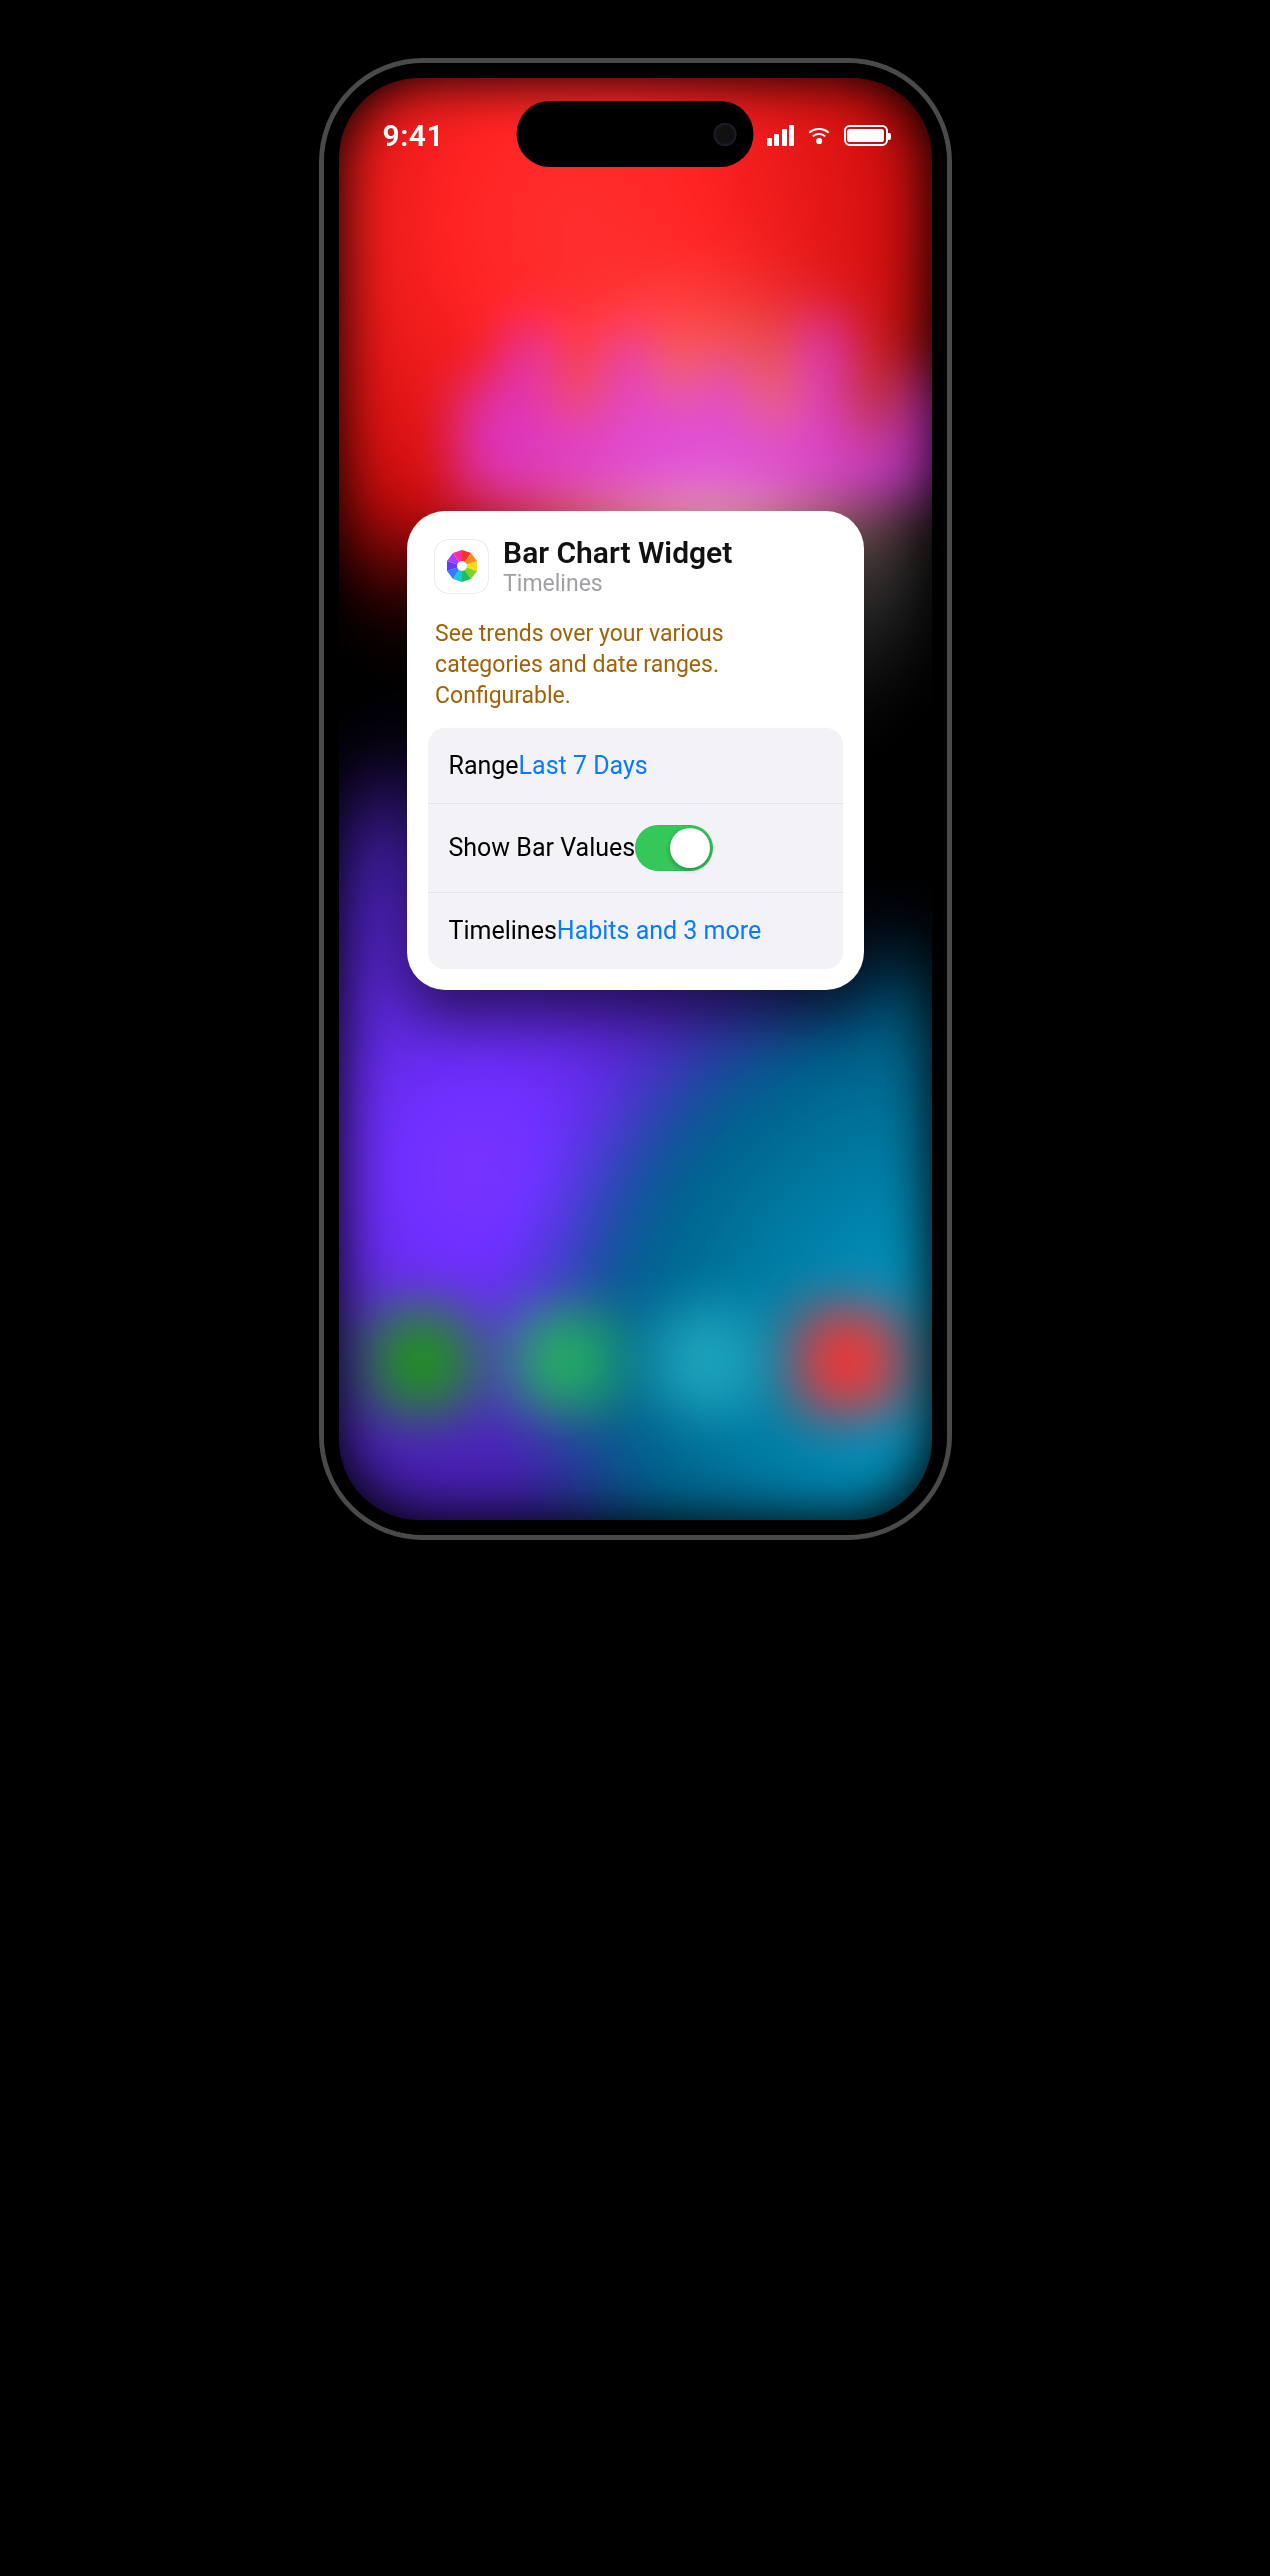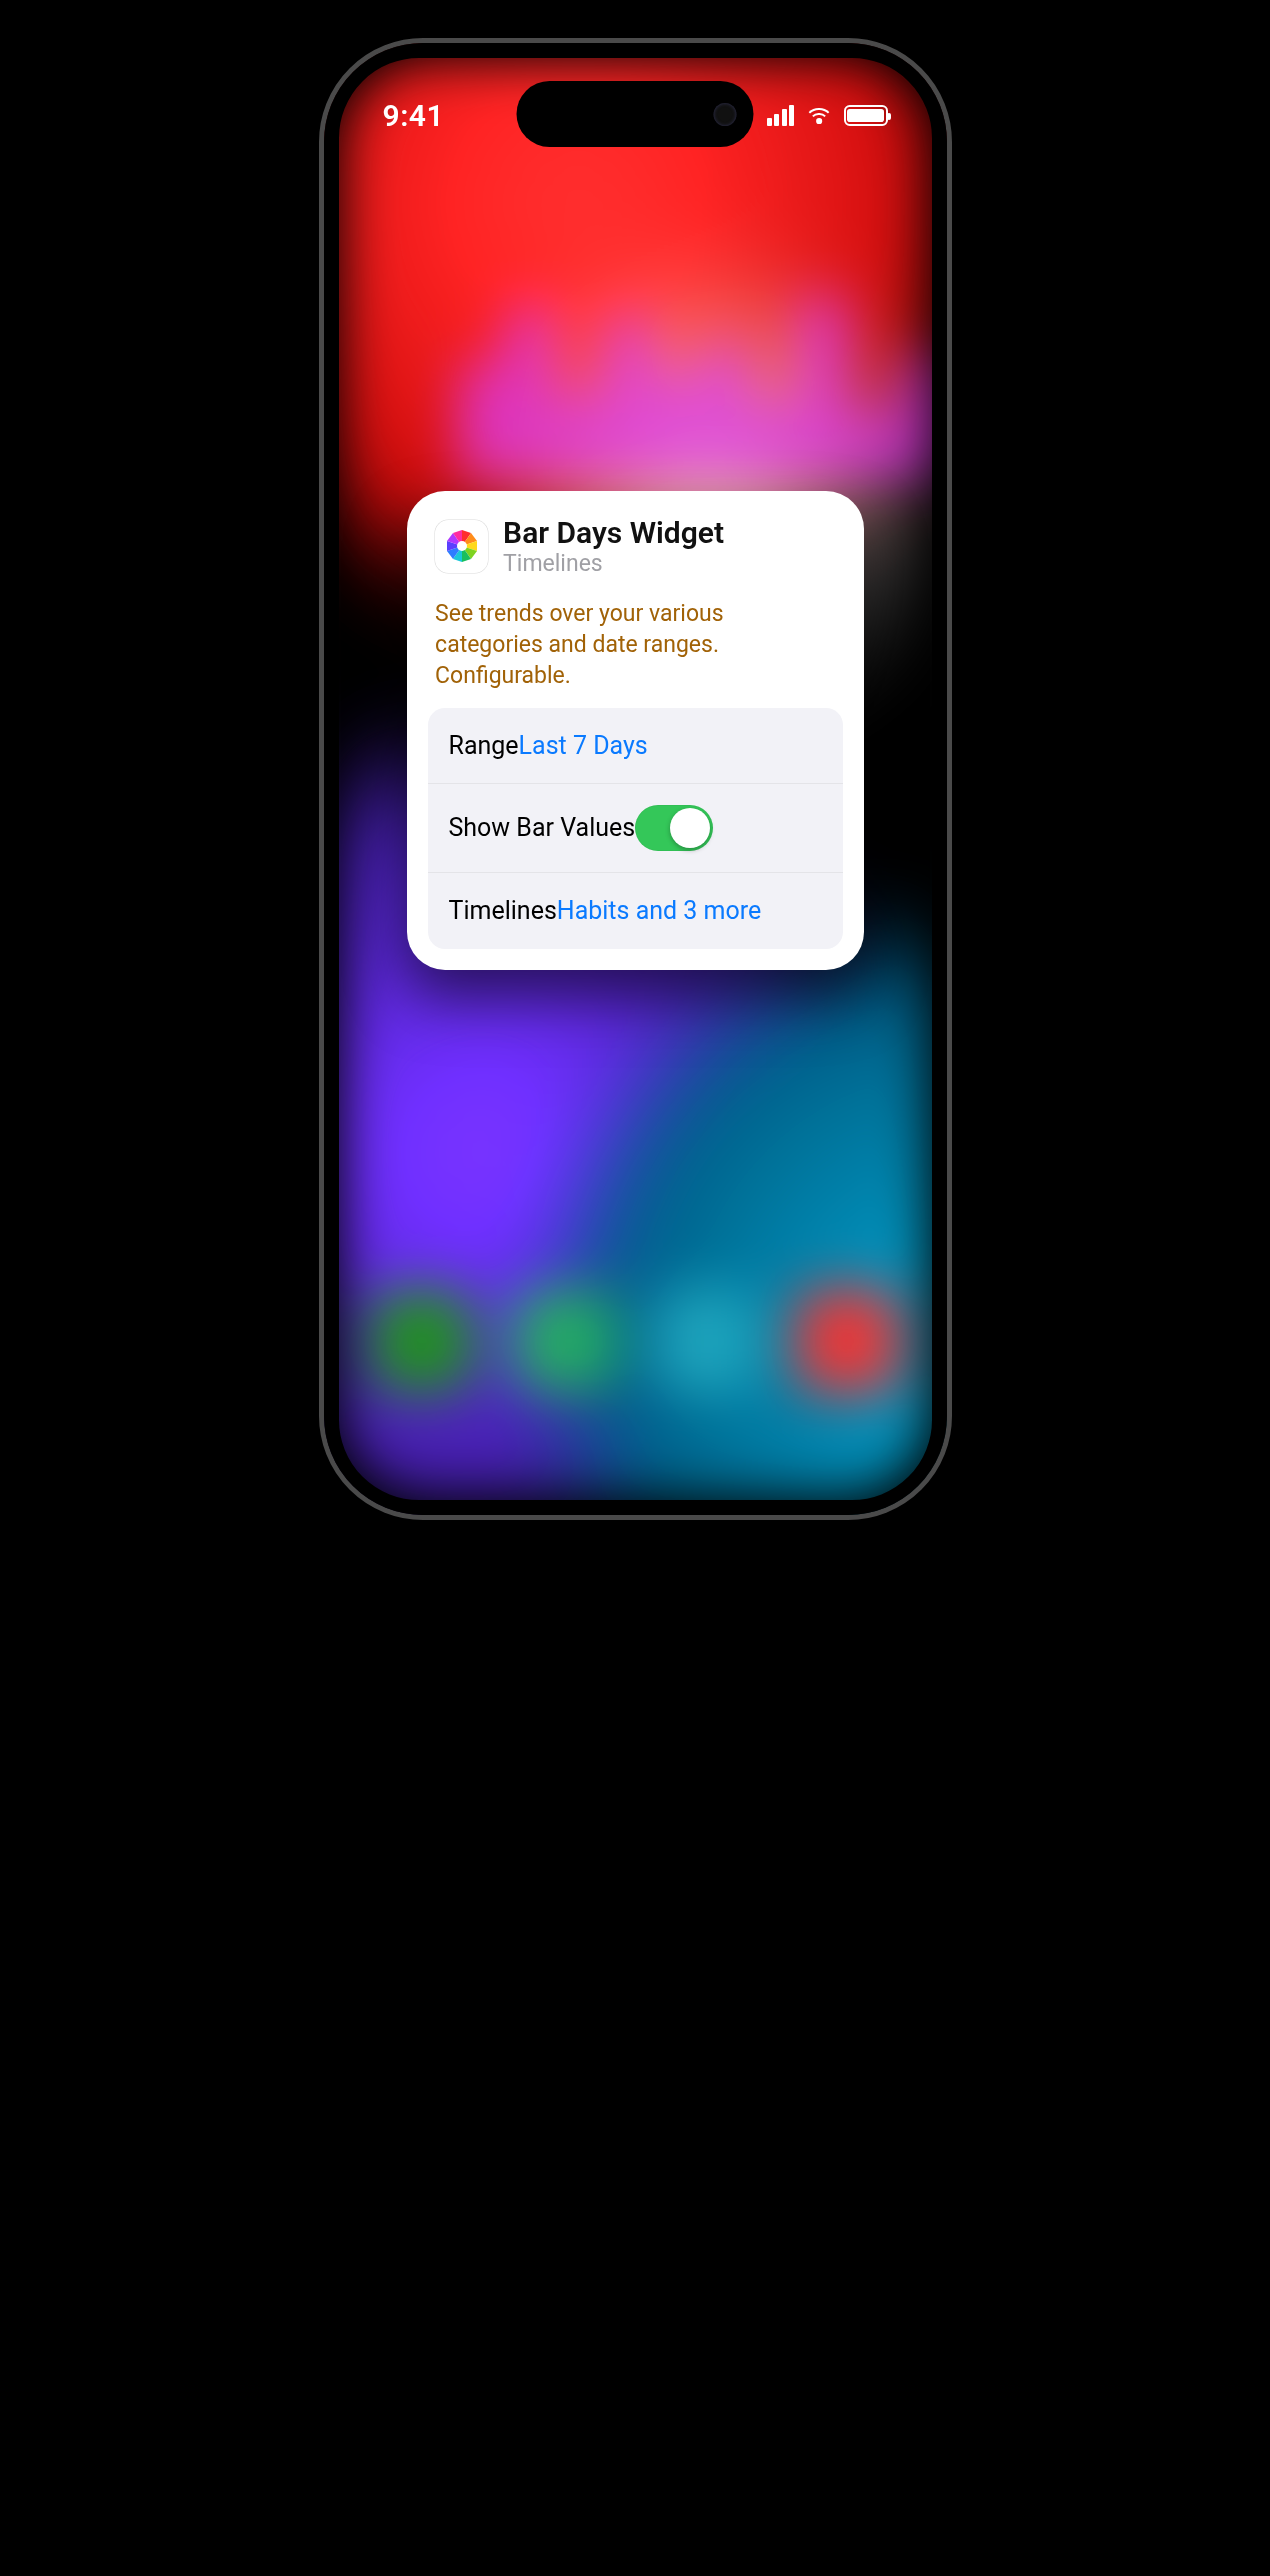--- a/index.html
+++ b/index.html
@@ -8,20 +8,21 @@
     
     .phone {
       width: 633px;
       height: 1482px;
       position: relative;
       background: #000;
       border-radius: 104px;
       border: 5.7px solid #4a4a4a;
       box-shadow: 0 0 0 2.8px #000 inset;
       overflow: hidden;
+      margin-top: 20px;
     }
     .phone::after { 
       content:"";
       position:absolute; inset:0;
       border-radius: 95px;
       border: 15px solid #000;
       pointer-events:none;
     }
     
     .side-btn { position:absolute; background: linear-gradient(90deg,#222,#555,#222); border-radius:3.8px; }
@@ -208,21 +209,21 @@
                 <polygon points="0,0 -9,13 -15,5" fill="#2d7dff"></polygon>
                 <polygon points="0,0 -15,5 -15,-5" fill="#5b3fff"></polygon>
                 <polygon points="0,0 -15,-5 -9,-13" fill="#b039ff"></polygon>
                 <polygon points="0,0 -9,-13 0,-16" fill="#ff2da0"></polygon>
               </g>
               <circle r="5" fill="#fff"></circle>
             </g>
           </svg>
         </div>
         <div class="card-titles">
-          <div class="card-title">Bar Days Widget</div>
+          <div class="card-title">Bar Chart Widget</div>
           <div class="card-sub">Timelines</div>
         </div>
       </div>
 
       <div class="card-desc">See trends over your various categories and date ranges. Configurable.</div>
 
       <div class="settings">
 
         <div class="row">
           <span class="label">Range</span>

